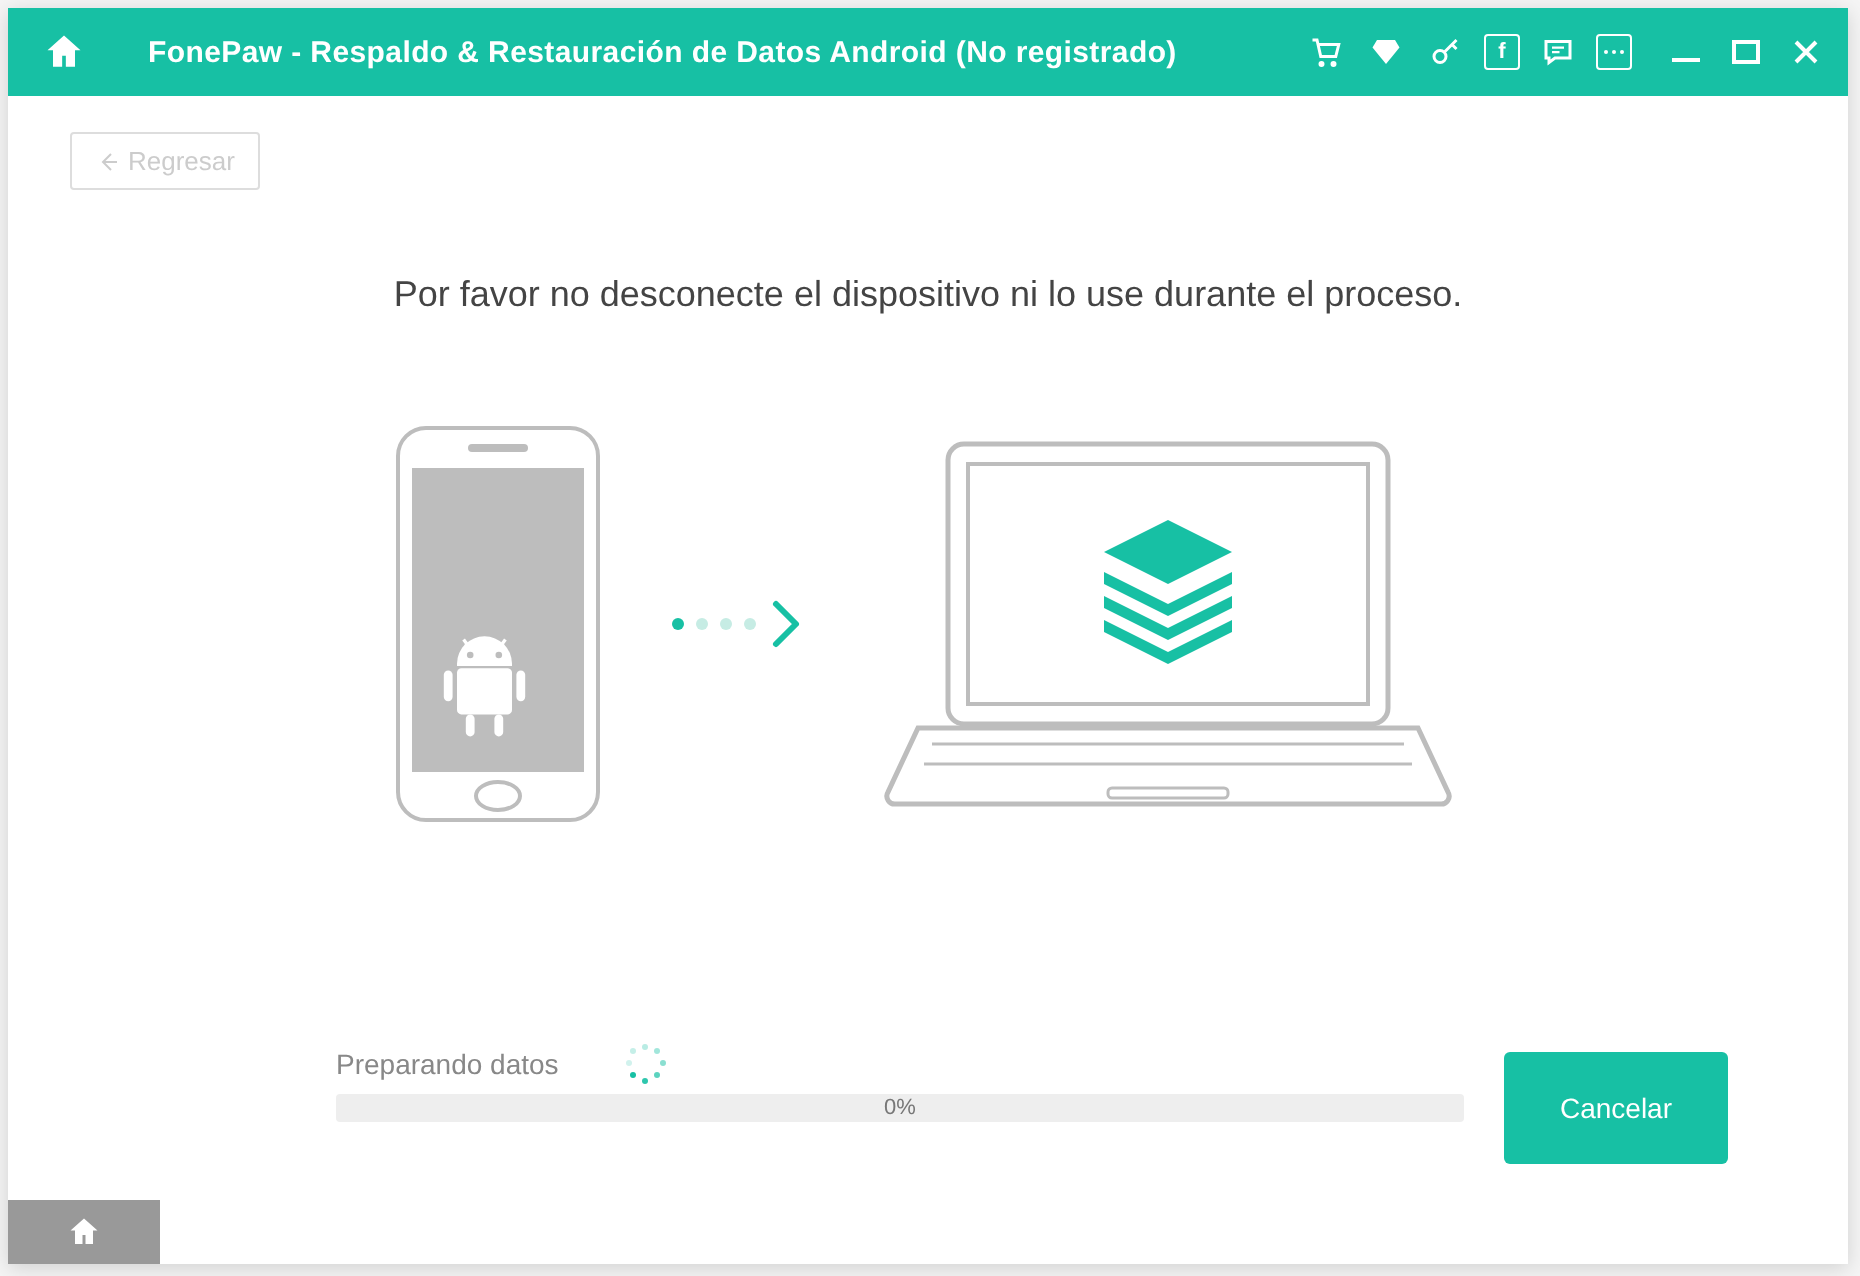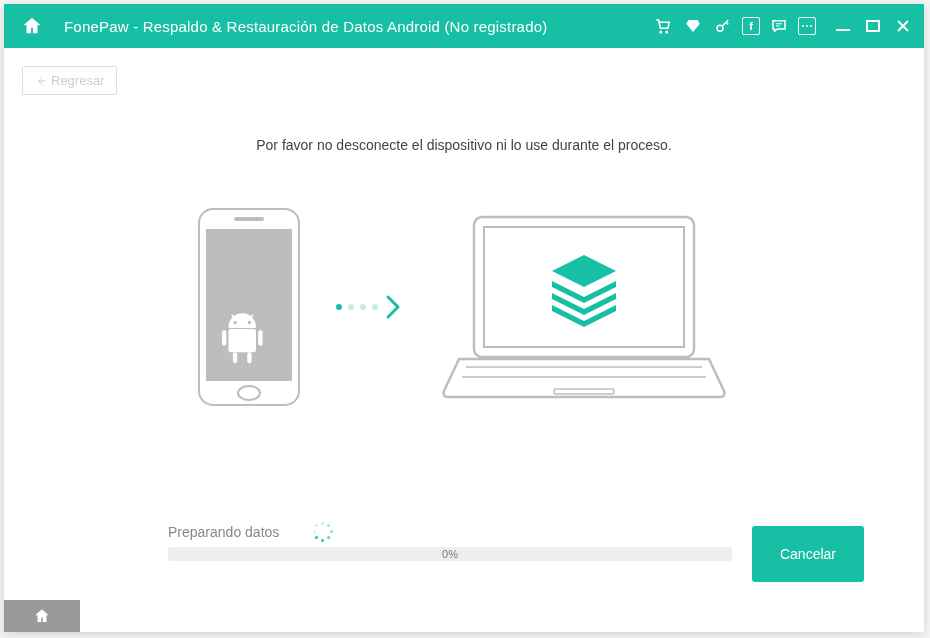--- a/index.html
+++ b/index.html
@@ -29,23 +29,23 @@
   }
   .home-btn {
     width: 36px;
     height: 36px;
     display: flex;
     align-items: center;
     justify-content: center;
     cursor: pointer;
   }
   .title-text {
-    margin-left: 14px;
+    margin-left: 24px;
     font-size: 15px;
-    font-weight: 400;
+    font-weight: 700;
     letter-spacing: 0.2px;
   }
   .title-icons {
     margin-left: auto;
     display: flex;
     align-items: center;
     gap: 8px;
   }
   .title-icons .ticon {
     width: 22px;
@@ -73,24 +73,25 @@
     display: inline-flex;
     align-items: center;
     gap: 4px;
     border: 1px solid #ddd;
     color: #ccc;
     padding: 6px 12px;
     font-size: 13px;
     border-radius: 2px;
     cursor: default;
     background: #fff;
+    margin-left: 13px;
   }
   .instruction {
     text-align: center;
-    font-size: 14px;
+    font-size: 18px;
     color: #444;
     margin-top: 42px;
     font-weight: 400;
   }
   .illustration {
     display: flex;
     align-items: center;
     justify-content: center;
     gap: 32px;
     margin-top: 54px;

